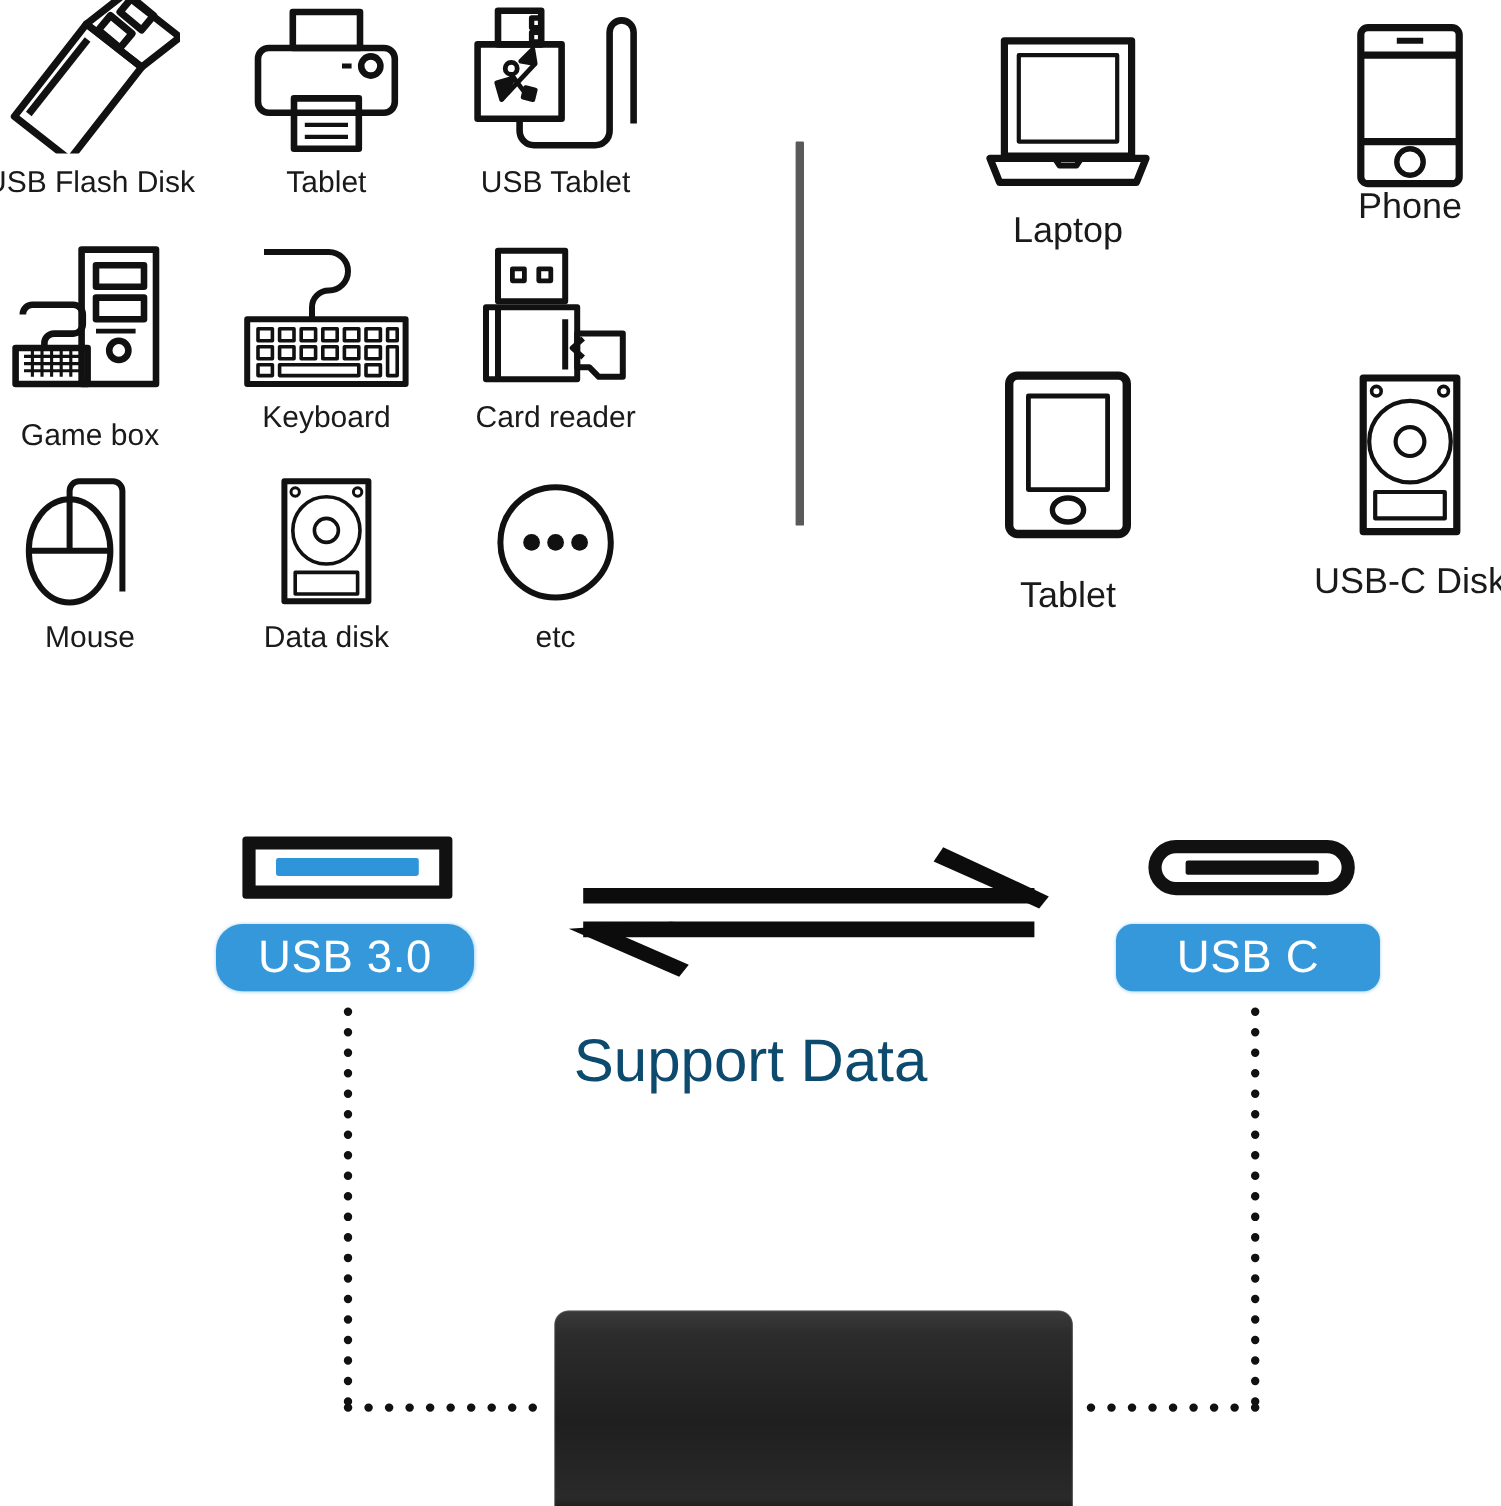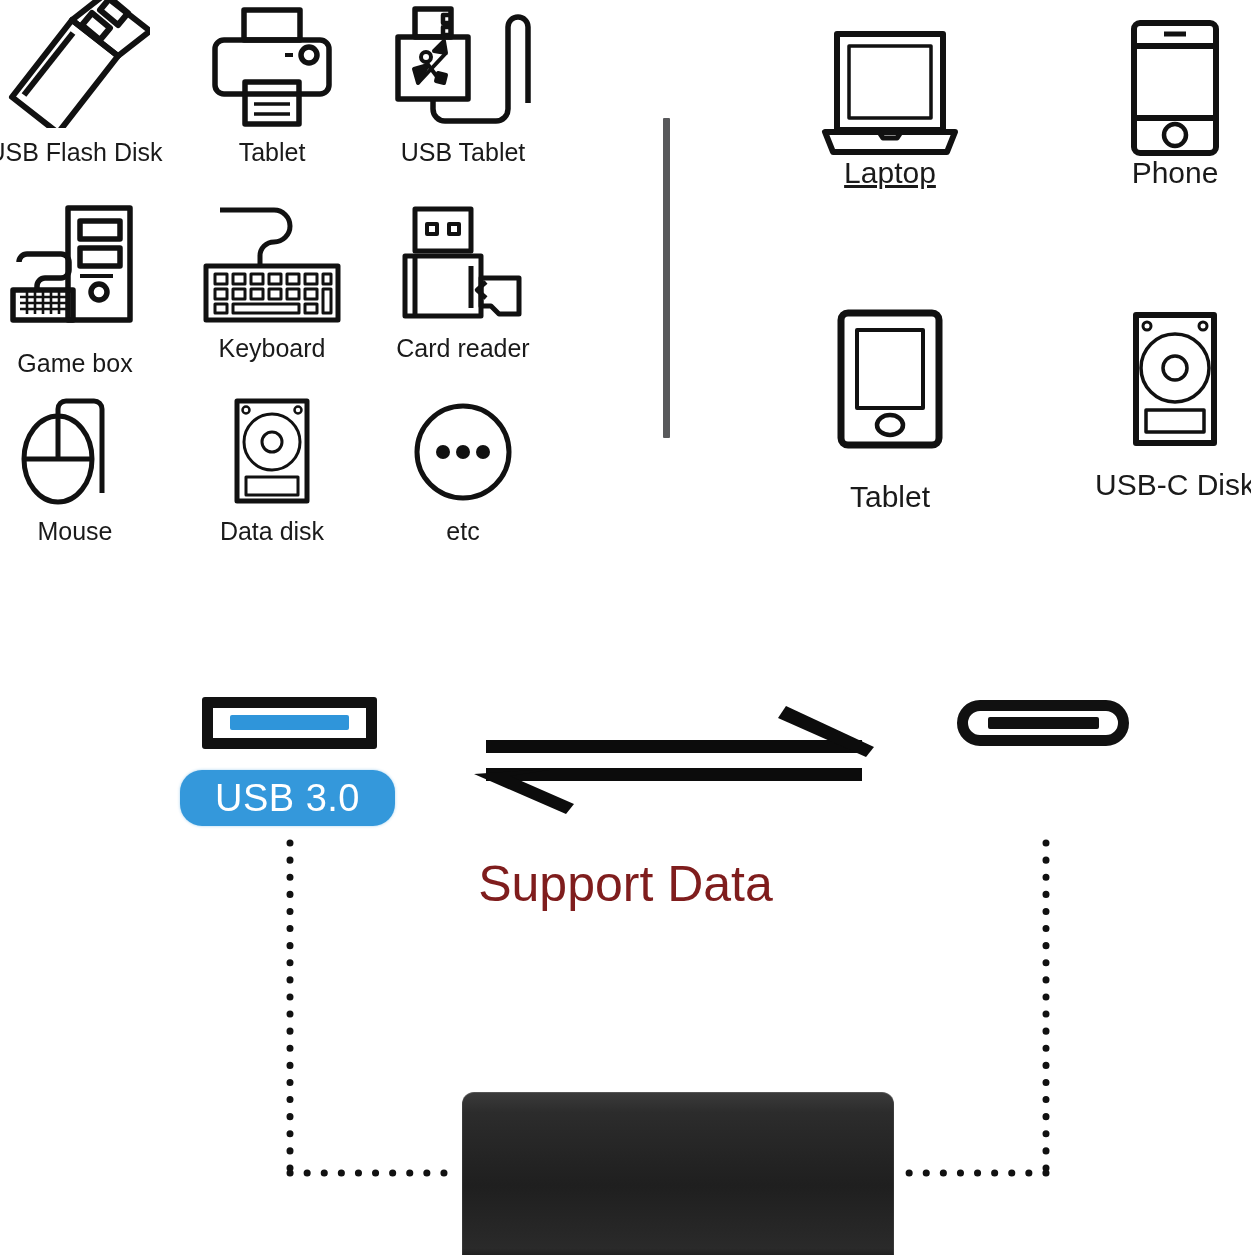--- a/index.html
+++ b/index.html
@@ -105,21 +105,21 @@
     border-radius: 2px;
   }
 
   .center-text {
     position: absolute;
     left: 0;
     width: 1251px;
     text-align: center;
     font-size: 50px;
     line-height: 1.28;
-    color: #7f1d1d;
+    color: #0c4a6e;
   }
 
   .dotted-path {
     position: absolute;
   }
 
   .enclosure {
     position: absolute;
     background: linear-gradient(180deg,#3b3b3b 0%, #2c2c2c 12%, #1f1f1f 55%, #2a2a2a 92%, #151515 100%);
     border-radius: 12px 12px 6px 6px;
@@ -311,21 +311,21 @@
       <div class="device-art" style="height:140px;">
         <svg width="150" height="140" viewBox="0 0 150 140">
           <g fill="none" stroke="#111" stroke-width="6" stroke-linejoin="round">
             <rect x="22" y="16" width="106" height="96"></rect>
             <rect x="34" y="28" width="82" height="72" stroke-width="3.5"></rect>
             <path d="M10 114 H140 L132 134 H18 Z"></path>
             <path d="M52 114 h12 l4 6 h14 l4 -6 h12" stroke-width="5"></path>
           </g>
         </svg>
       </div>
-      <div class="device-label big" style="text-decoration:underline;">Laptop</div>
+      <div class="device-label big" style="margin-top:20px;">Laptop</div>
     </div>
 
     <div class="device-cell" style="left:1075px; top:18px; width:200px;">
       <div class="device-art" style="height:140px;">
         <svg width="110" height="140" viewBox="0 0 110 140">
           <g fill="none" stroke="#111" stroke-width="6" stroke-linejoin="round">
             <rect x="14" y="5" width="82" height="130" rx="6"></rect>
             <path d="M14 28 H96"></path>
             <path d="M14 100 H96"></path>
             <path d="M44 16 H66" stroke-width="5"></path>
@@ -371,20 +371,23 @@
   </div>
 
   <div class="usbc-port" style="left:957px; top:700px; width:172px; height:46px;">
     <div class="bar"></div>
   </div>
 
   <div class="badge" style="left:180px; top:770px; width:215px; height:56px;border-radius:22px;">
     <span>USB 3.0</span>
   </div>
 
+  <div class="badge" style="left:930px; top:770px; width:220px; height:56px;">
+    <span>USB C</span>
+  </div>
 
   <div style="position:absolute; left:470px; top:700px;">
     <svg width="410" height="120" viewBox="0 0 410 120">
       <g fill="#0c0c0c">
         <path d="M16 40 H392 L393 53 H16 Z"></path>
         <path d="M316 6 L404 47 L396 57 L308 18 Z"></path>
         <path d="M16 68 H392 L392 81 H16 Z"></path>
         <path d="M92 68 L4 74 L96 114 L104 104 L40 76 Z"></path>
       </g>
     </svg>

